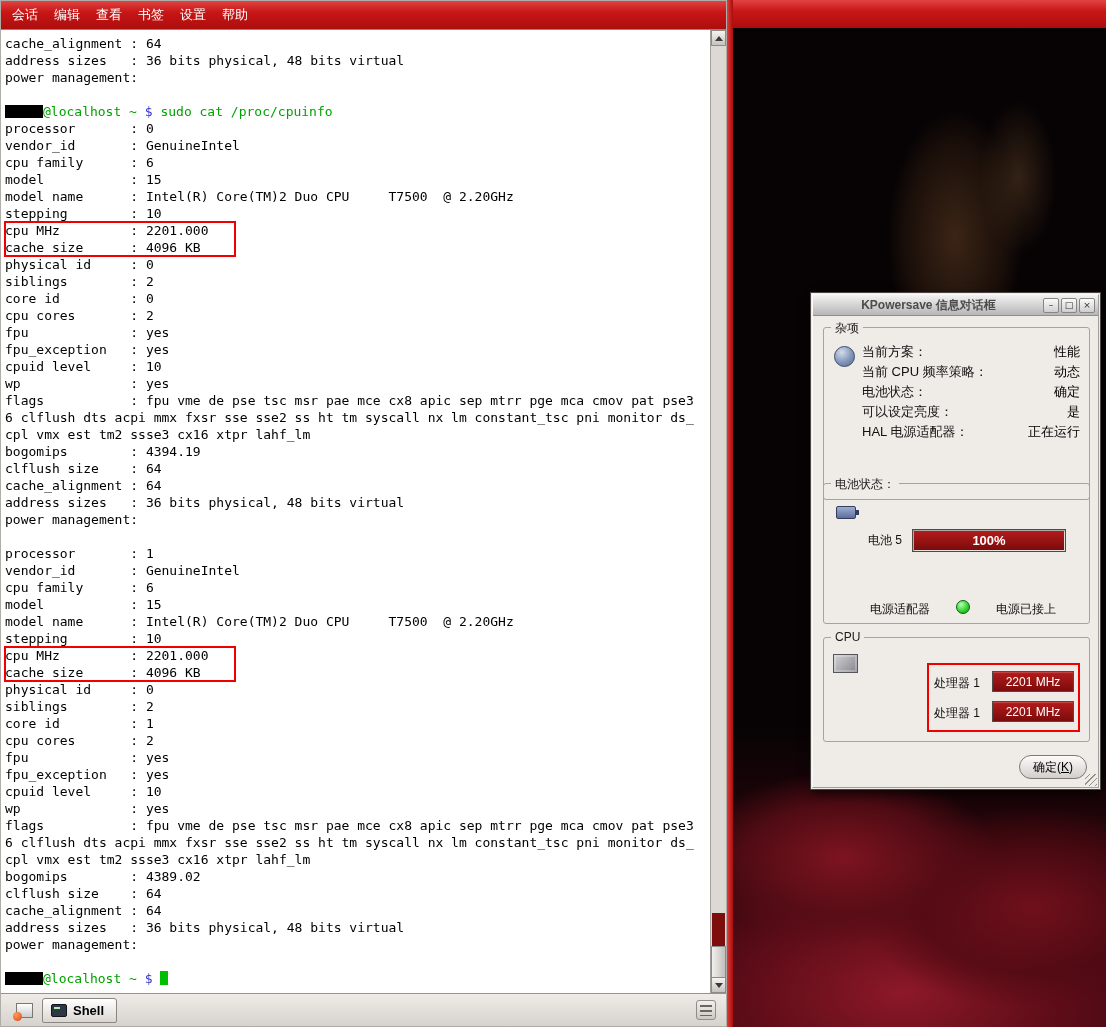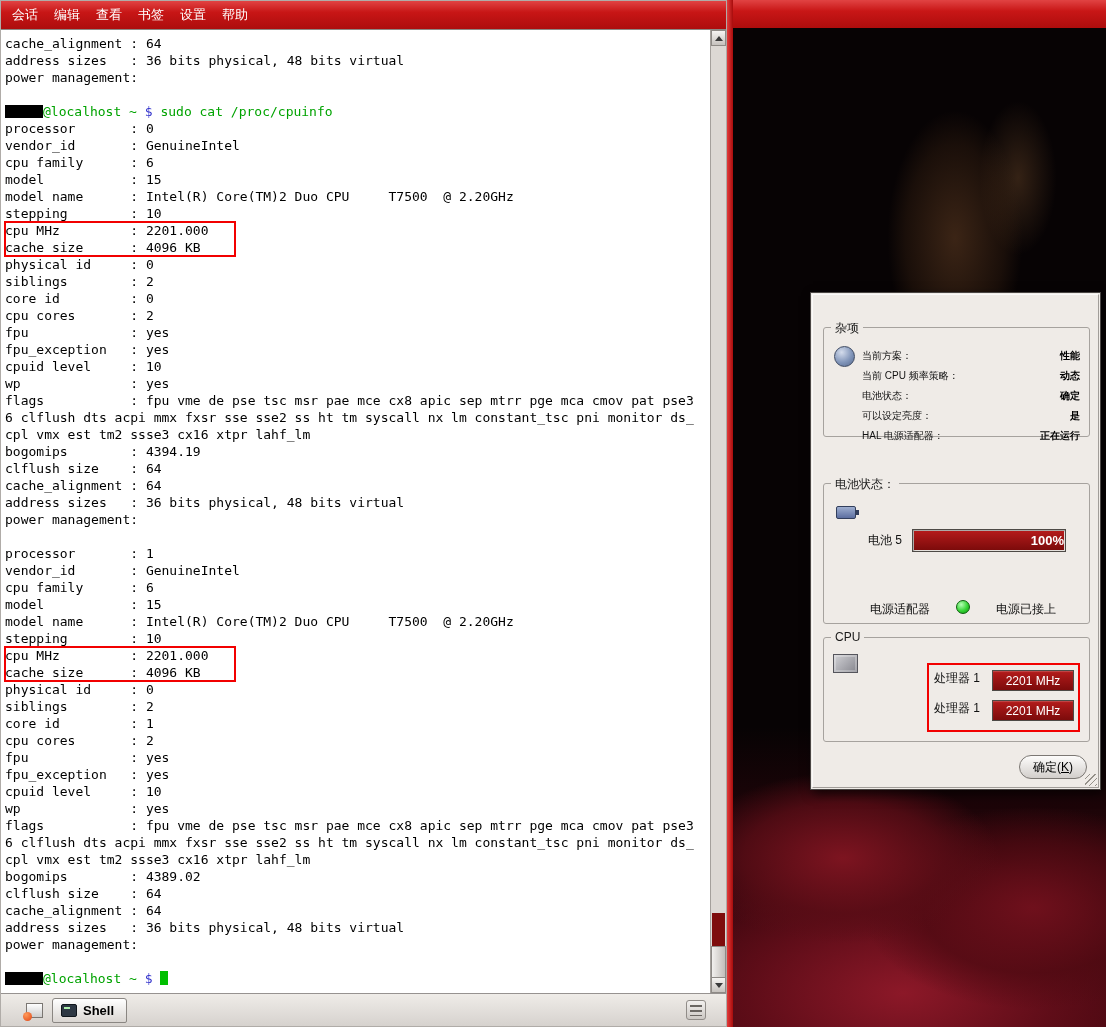--- a/index.html
+++ b/index.html
@@ -23,21 +23,21 @@
   .scrollbar{flex:0 0 16px;position:relative;background:#dcd8d4;border-left:1px solid #a4a09c}
   .sb-btn{position:absolute;left:0;width:15px;height:16px;background:linear-gradient(#f6f4f2,#c6c2be);border:1px solid #8e8a86;display:flex;align-items:center;justify-content:center}
   .sb-up{top:0}
   .sb-down{bottom:0}
   .tri-up{width:0;height:0;border-left:4px solid transparent;border-right:4px solid transparent;border-bottom:5px solid #3a3a3a}
   .tri-down{width:0;height:0;border-left:4px solid transparent;border-right:4px solid transparent;border-top:5px solid #3a3a3a}
   .sb-red{position:absolute;left:1px;width:13px;top:883px;height:33px;background:#7e0d0d}
   .sb-thumb{position:absolute;left:0;width:15px;top:916px;height:32px;background:linear-gradient(90deg,#f2f0ee,#c2beba);border:1px solid #8e8a86}
 
   
-  .tabbar{flex:0 0 33px;background:linear-gradient(#efece8,#d6d2ce);border-top:1px solid #969290;display:flex;align-items:center;padding:3px 20px;gap:5px}
+  .tabbar{flex:0 0 33px;background:linear-gradient(#efece8,#d6d2ce);border-top:1px solid #969290;display:flex;align-items:center;padding:3px 10px;gap:5px}
   .new-session-btn{width:26px;height:24px;display:flex;align-items:center;justify-content:center}
   .icon-newsession{position:relative;width:17px;height:15px;background:linear-gradient(#fefefe,#cccccc);border:1px solid #7a7672}
   .icon-newsession::after{content:"";position:absolute;left:-4px;bottom:-4px;width:9px;height:9px;border-radius:50%;background:radial-gradient(circle at 35% 30%,#ff9a5a,#e04414)}
   .shell-tab{display:flex;align-items:center;gap:6px;height:25px;padding:0 12px 0 8px;background:linear-gradient(#ffffff,#dad6d2);border:1px solid #8a8682;border-radius:3px 3px 2px 2px;font-size:13px;font-weight:bold;color:#000}
   .icon-terminal{width:16px;height:13px;background:#2e3844;border:1px solid #10161c;border-radius:2px;position:relative}
   .icon-terminal::after{content:"";position:absolute;left:2px;top:2px;width:6px;height:2px;background:#aef0ae}
   .tab-spacer{flex:1}
   .session-list-btn{width:20px;height:20px;background:linear-gradient(#f2f0ee,#ccc8c4);border:1px solid #908c88;border-radius:3px;display:flex;align-items:center;justify-content:center}
   .icon-list{width:12px;height:11px;background:repeating-linear-gradient(180deg,#6a6662 0 2px,transparent 2px 5px)}
 
@@ -57,40 +57,40 @@
   }
 
   
   .dialog{position:absolute;left:810px;top:292px;width:291px;height:498px;background:#efebe7;border:1px solid #4a4644;box-shadow:3px 4px 10px rgba(0,0,0,.65)}
   .dialog-frame{position:absolute;inset:1px;border:1px solid #fbfaf9;border-right-color:#a19d99;border-bottom-color:#a19d99;pointer-events:none}
   .titlebar{position:absolute;left:2px;top:2px;right:2px;height:21px;background:linear-gradient(180deg,#f2f2f2,#b6b6b6);border-bottom:1px solid #8e8e8e;display:flex;align-items:center;padding:0 3px;gap:2px}
   .title-text{flex:1;text-align:center;font-size:12px;font-weight:bold;color:#4c4c4c;white-space:nowrap;overflow:hidden}
   .winbtn{width:16px;height:15px;background:linear-gradient(#fbfbfb,#cecece);border:1px solid #868686;border-radius:2px;font-size:9px;line-height:13px;text-align:center;color:#2e2e2e;font-family:"DejaVu Sans",sans-serif;cursor:default}
   .groupbox{position:absolute;left:12px;width:267px;border:1px solid #a6a29e;border-radius:3px}
   .gb-legend{position:absolute;top:-8px;left:7px;background:#efebe7;padding:0 4px;font-size:12px;color:#1a1a1a;white-space:nowrap}
-  .gb-misc{top:34px;height:110px}
+  .gb-misc{top:34px;height:173px}
   .gb-batt{top:190px;height:141px}
   .gb-cpu{top:344px;height:105px}
   .icon-kps{position:absolute;left:10px;top:18px;width:21px;height:21px;border-radius:50%;background:radial-gradient(circle at 35% 28%,#d4dcec,#8296ba 55%,#55688e);border:1px solid #3e4a62}
   .misc-rows{position:absolute;left:38px;top:15px;right:9px}
-  .misc-row{display:flex;justify-content:space-between;align-items:flex-end;height:20px;font-size:10px;color:#111}
-  .misc-row .val{font-weight:bold;color:#000}
+  .misc-row{display:flex;justify-content:space-between;align-items:flex-start;height:20px;font-size:13px;color:#111}
+  .misc-row .val{font-weight:normal;color:#000}
   .batt-icon{position:absolute;left:12px;top:22px;width:20px;height:13px;background:linear-gradient(#9eaed0,#5c6ea0);border:1px solid #323e5c;border-radius:2px}
   .batt-icon::after{content:"";position:absolute;right:-4px;top:3px;width:3px;height:5px;background:#323e5c}
   .batt-row{position:absolute;left:44px;top:45px;width:198px;display:flex;align-items:center}
   .batt-label{font-size:12px;width:44px;color:#111}
   .batt-meter{flex:1;height:23px;border:1px solid #4e4a46;background:#e8e4e0;box-shadow:inset 1px 1px 2px rgba(0,0,0,.35);position:relative}
-  .batt-fill{position:absolute;left:1px;top:1px;bottom:1px;background:linear-gradient(180deg,#b41b1b,#7c0b0b);display:flex;align-items:center;justify-content:flex-end;color:#fff;font-weight:bold;font-size:13px}
+  .batt-fill{position:absolute;left:1px;top:1px;bottom:1px;background:linear-gradient(180deg,#b41b1b,#7c0b0b);display:flex;align-items:center;justify-content:center;color:#fff;font-weight:bold;font-size:13px}
   .adapter-row{position:absolute;left:46px;top:116px;right:8px;height:16px;font-size:12px;color:#111}
   .adapter-label{position:absolute;left:0;top:1px}
   .led{position:absolute;left:86px;top:0;width:14px;height:14px;border-radius:50%;background:radial-gradient(circle at 35% 30%,#b6ffb6,#35d435 55%,#119211);border:1px solid #0b5e0b}
   .adapter-status{position:absolute;left:126px;top:1px}
   .cpu-icon{position:absolute;left:9px;top:16px;width:25px;height:19px;background:linear-gradient(135deg,#d2d2d6,#86868e);border:1px solid #55555c;box-shadow:inset 0 0 0 2px rgba(255,255,255,.25)}
   .cpu-rows{position:absolute;left:110px;top:32px;width:140px}
-  .cpu-row{display:flex;align-items:flex-start;height:22px;margin-bottom:8px}
+  .cpu-row{display:flex;align-items:flex-end;height:22px;margin-bottom:8px}
   .cpu-label{width:58px;font-size:12px;color:#111}
   .cpu-bar{flex:1;height:21px;border:1px solid #4e4a46;background:linear-gradient(180deg,#b41b1b,#7c0b0b);color:#fff;font-weight:normal;font-size:12px;display:flex;align-items:center;justify-content:center;box-shadow:inset 0 1px 1px rgba(255,255,255,.2)}
   .cpu-annotation{position:absolute;left:103px;top:25px;width:153px;height:69px;border:2px solid #f20000;pointer-events:none}
   .ok-btn{position:absolute;left:208px;top:462px;width:68px;height:24px;background:linear-gradient(#fdfcfb,#d2cecb);border:1px solid #7c7874;border-radius:12px;font-size:12px;color:#000;font-family:inherit;cursor:default}
   .ok-btn u{text-decoration:underline}
   .grip{position:absolute;right:3px;bottom:3px;width:12px;height:12px;background:repeating-linear-gradient(135deg,transparent 0 3px,#949089 3px 4px)}
 </style>
 </head>
 <body>
 
@@ -135,20 +135,28 @@
 
   <div class="divider"></div>
 
   <div class="right-pane">
     <div class="right-topbar"></div>
     <div class="photo"></div>
   </div>
 
   <div class="dialog">
     <div class="dialog-frame"></div>
+    <div class="titlebar">
+      <span class="title-text">KPowersave 信息对话框</span>
+      <span style="display:flex;gap:2px">
+          <span class="winbtn">–</span>
+          <span class="winbtn">□</span>
+          <span class="winbtn">×</span>
+        </span>
+    </div>
 
     <div class="groupbox gb-misc">
       <span class="gb-legend">杂项</span>
       <span class="icon-kps"></span>
       <div class="misc-rows">
           <div class="misc-row">
             <span class="lab">当前方案：</span>
             <span class="val">性能</span>
           </div>
           <div class="misc-row">

